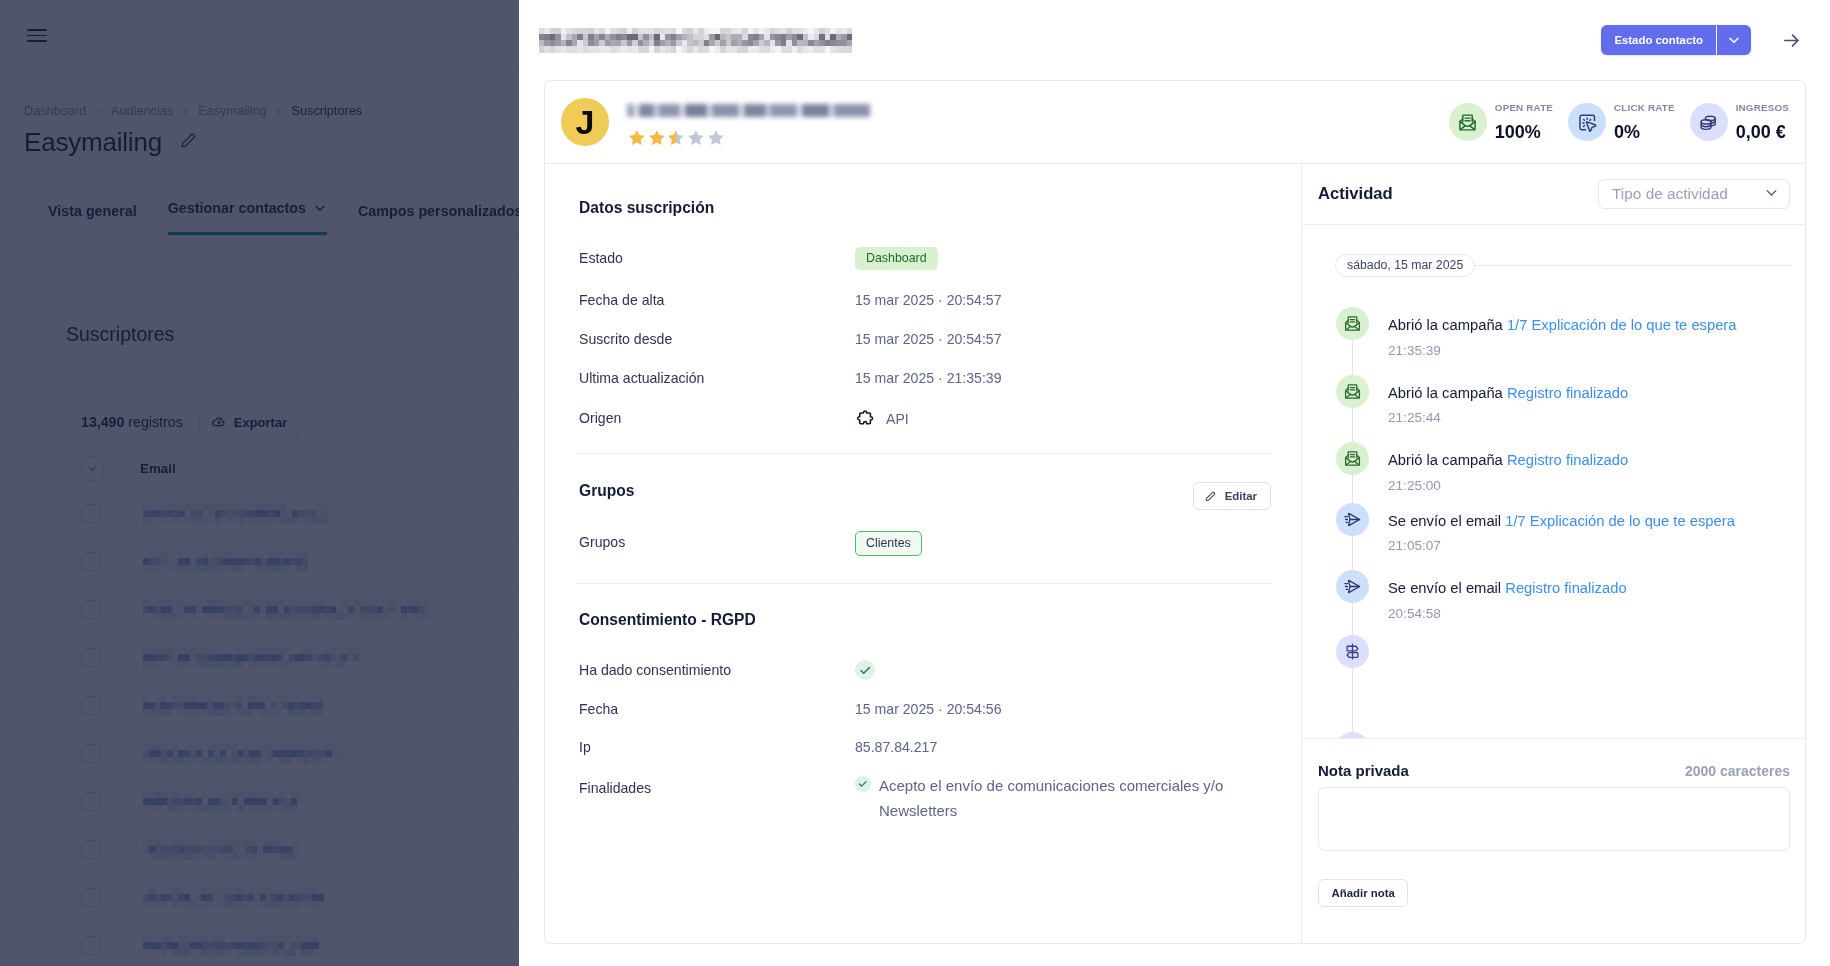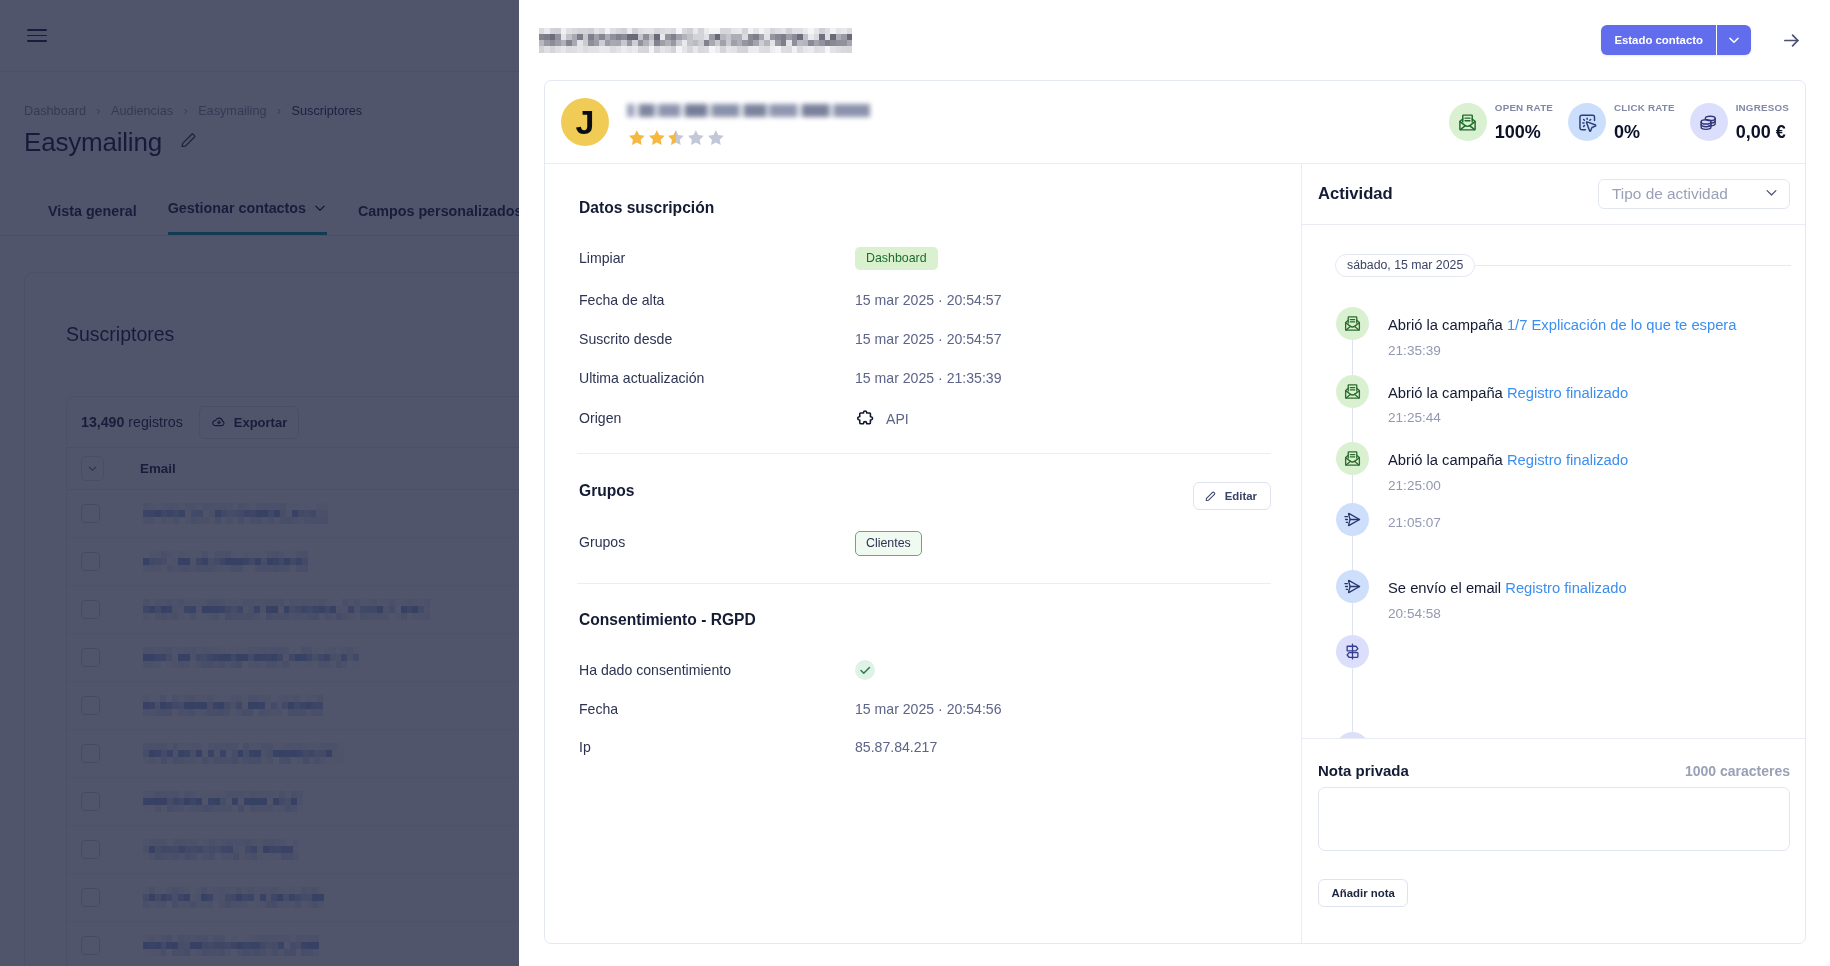--- a/index.html
+++ b/index.html
@@ -1586,21 +1586,21 @@
           </div>
         </div>
     </div>
 
     <div class="m-body">
       <div class="m-left">
         <div class="m-left-content">
 
           <div class="sec-title" style="position:absolute;top:35px;left:34px;">Datos suscripción</div>
           <div class="kv" style="position:absolute;top:85.5px;left:34px;right:30px;">
-            <div class="k">Limpiar</div>
+            <div class="k">Estado</div>
             <div class="v" style="margin-top:-3px"><span class="badge-green">Dashboard</span></div>
           </div>
           <div class="kv" style="position:absolute;top:128px;left:34px;right:30px;">
             <div class="k">Fecha de alta</div>
             <div class="v">15 mar 2025 · 20:54:57</div>
           </div>
           <div class="kv" style="position:absolute;top:167px;left:34px;right:30px;">
             <div class="k">Suscrito desde</div>
             <div class="v">15 mar 2025 · 20:54:57</div>
           </div>
@@ -1647,20 +1647,31 @@
               </span>
             </div>
           </div>
           <div class="kv" style="position:absolute;top:537px;left:34px;right:30px;">
             <div class="k">Fecha</div>
             <div class="v">15 mar 2025 · 20:54:56</div>
           </div>
           <div class="kv" style="position:absolute;top:575px;left:34px;right:30px;">
             <div class="k">Ip</div>
             <div class="v">85.87.84.217</div>
+          </div>
+          <div class="kv" style="position:absolute;top:610px;left:34px;right:30px;">
+            <div class="k" style="margin-top:6px">Finalidades</div>
+            <div class="v check-line">
+              <span class="checkcircle sm">
+                <svg width="11.5" height="11.5" viewBox="0 0 24 24" fill="none" stroke="#2e7d52" stroke-width="2.7" stroke-linecap="round" stroke-linejoin="round">
+                    <path d="M5 12.5l4.5 4.5L19 7.5"></path>
+                  </svg>
+              </span>
+              <span class="txt">Acepto el envío de comunicaciones comerciales y/o Newsletters</span>
+            </div>
           </div>
         </div>
       </div>
 
       <div class="m-right">
         <div class="act-head">
           <div class="act-title">Actividad</div>
           <div class="act-filter">
             <span class="ph">Tipo de actividad</span>
             <span class="cv">
@@ -1727,20 +1738,21 @@
               <div class="tl-item" style="position:absolute;top:195.5px;left:0;right:0;">
                 <span class="tl-line"></span>
                 <span class="tl-ic" style="background:#cedffc">
                   <svg width="19" height="19" viewBox="0 0 24 24" fill="none" stroke="#27376e" stroke-width="1.65" stroke-linecap="round" stroke-linejoin="round">
                     <path d="M21 12 7.8 4.5a.55.55 0 0 0-.8.65L9 12l-2 6.85a.55.55 0 0 0 .8.65z"></path>
                     <path d="M9 12h11.6"></path>
                     <path d="M2.4 8.3h3.2M3.2 12h2.4M4.2 15.7h1.4"></path>
                   </svg>
                 </span>
                 <span class="tl-body">
+                  <span class="tl-txt">Se envío el email <a href="#">1/7 Explicación de lo que te espera</a></span>
                   <div class="tl-time">21:05:07</div>
                 </span>
               </div>
               <div class="tl-item" style="position:absolute;top:263px;left:0;right:0;">
                 <span class="tl-line"></span>
                 <span class="tl-ic" style="background:#cedffc">
                   <svg width="19" height="19" viewBox="0 0 24 24" fill="none" stroke="#27376e" stroke-width="1.65" stroke-linecap="round" stroke-linejoin="round">
                     <path d="M21 12 7.8 4.5a.55.55 0 0 0-.8.65L9 12l-2 6.85a.55.55 0 0 0 .8.65z"></path>
                     <path d="M9 12h11.6"></path>
                     <path d="M2.4 8.3h3.2M3.2 12h2.4M4.2 15.7h1.4"></path>
@@ -1762,21 +1774,21 @@
                 </span>
               </div>
               <div class="tl-item" style="position:absolute;top:425px;left:0;right:0;">
                 <span class="tl-ic" style="background:#dcdffb"></span>
               </div>
             </div>
         </div>
         <div class="note-box">
           <div class="note-head">
             <div class="note-title">Nota privada</div>
-            <div class="note-count">1000 caracteres</div>
+            <div class="note-count">2000 caracteres</div>
           </div>
           <textarea class="note-area" style=""></textarea>
           <button class="note-btn">Añadir nota</button>
         </div>
       </div>
     </div>
   </div>
 </div>
 
 </body></html>

